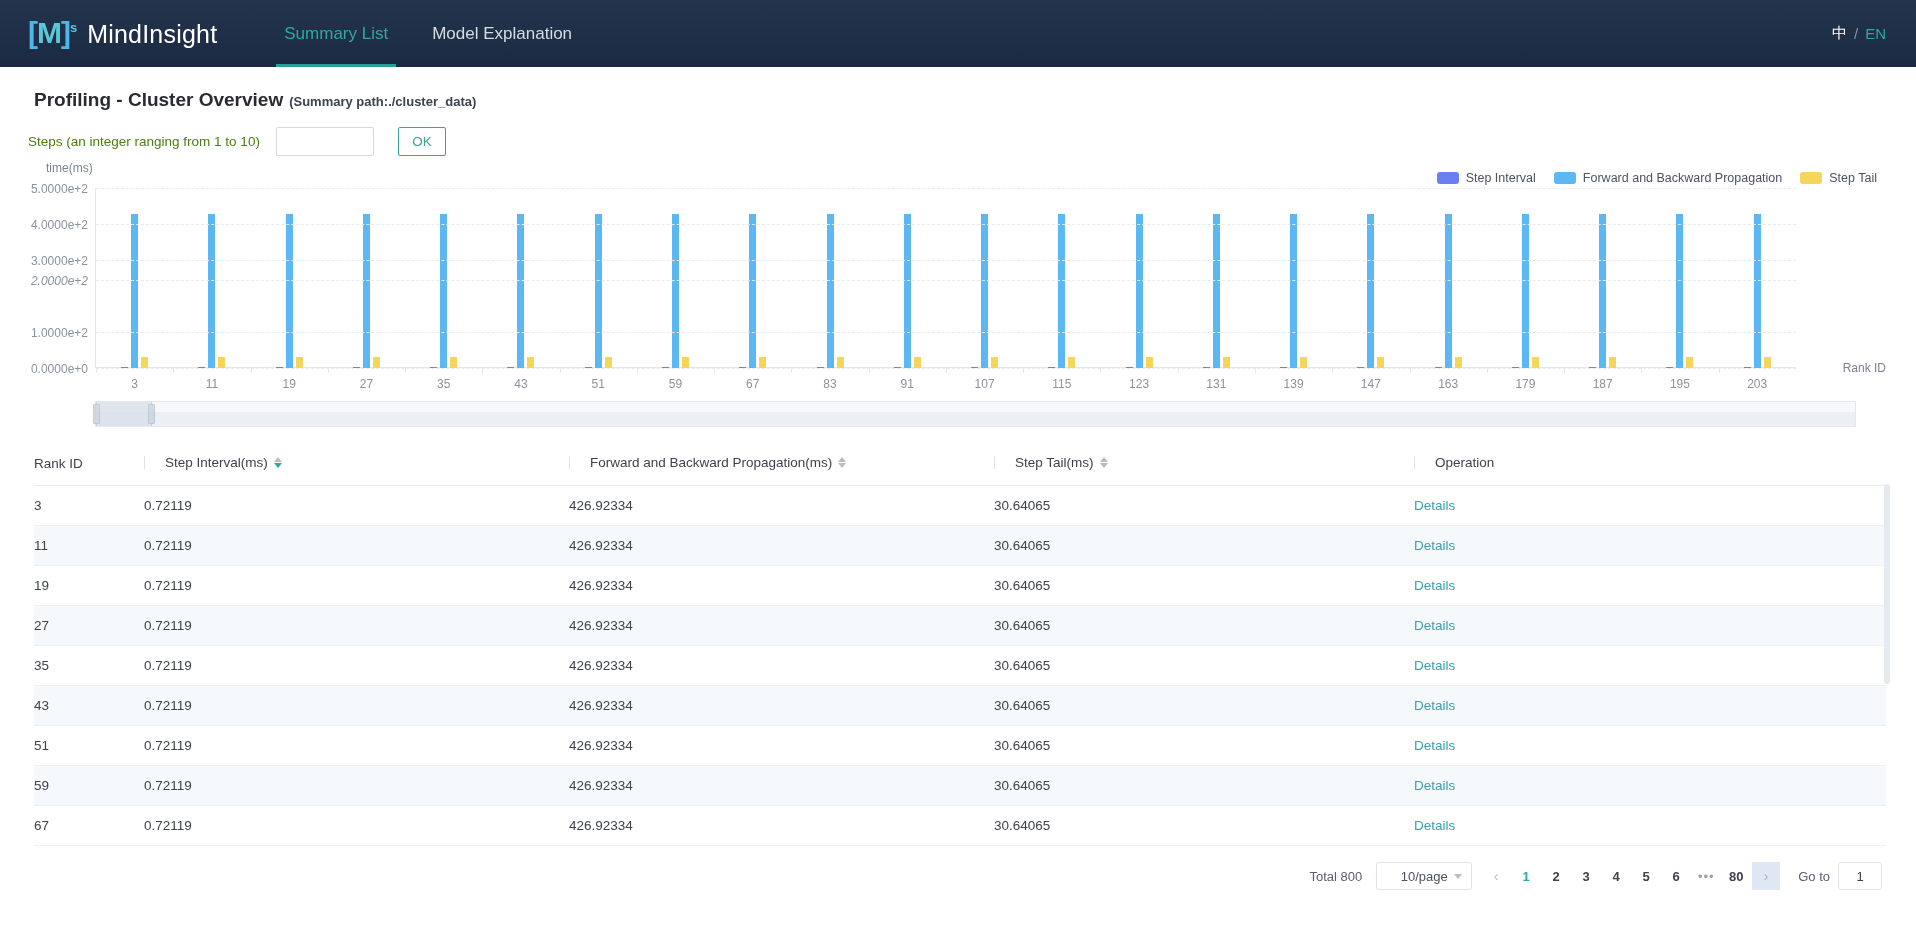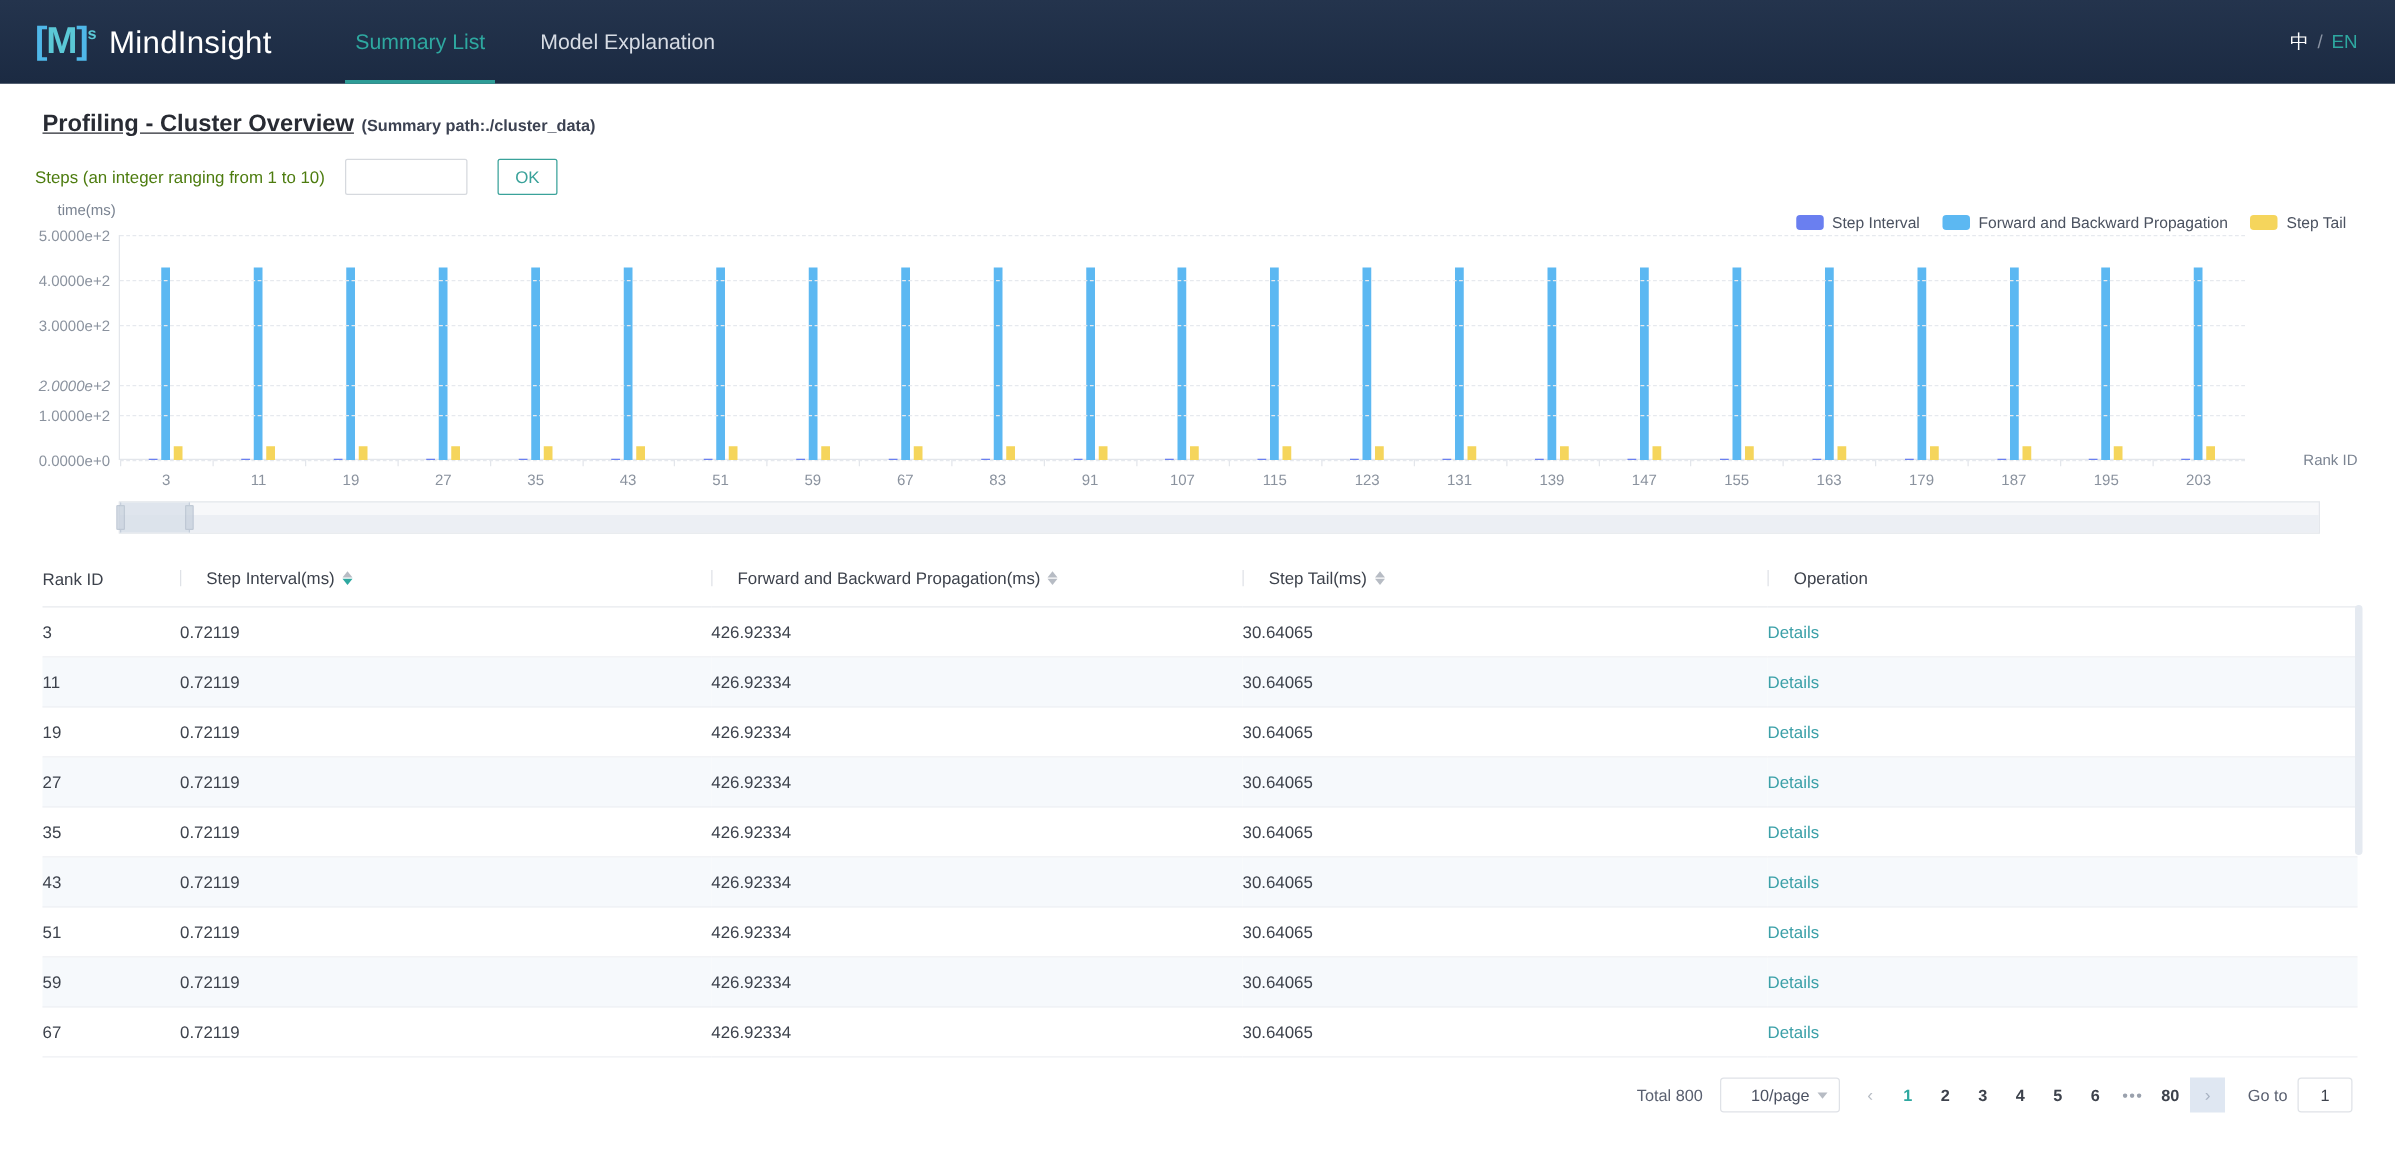--- a/index.html
+++ b/index.html
@@ -47,21 +47,21 @@
   }
   .lang .zh { color: #ffffff; cursor: pointer; }
   .lang .sep { color: #8a93a3; }
   .lang .en { color: #2ea8a0; cursor: pointer; }
 
   
   .page-head {
     padding: 22px 0 0 34px;
     display: flex; align-items: baseline;
   }
-  .page-title { font-size: 19px; font-weight: bold; color: #282b33; text-decoration: underline; }
+  .page-title { font-size: 19px; font-weight: bold; color: #282b33; }
   .page-sub { font-size: 13px; font-weight: bold; color: #3c4252; margin-left: 6px; }
 
   
   .form-row {
     display: flex; align-items: center;
     padding: 14px 0 0 28px;
     height: 46px;
   }
   .form-label { font-size: 13.5px; color: #4d7c0f; }
   .steps-input {
@@ -387,27 +387,20 @@
           <div class="bar interval" style="height: 1.2px; background: rgb(106, 127, 240);"></div>
           <div class="bar fwdbwd" style="height: 153.692px; background: rgb(92, 184, 242);"></div>
           <div class="bar tail" style="height: 11.0306px; background: rgb(245, 213, 92);"></div>
           <span class="xtick">147</span>
         </div>
         <div class="bargroup">
           <div class="xaxis-tickmark"></div>
           <div class="bar interval" style="height: 1.2px; background: rgb(106, 127, 240);"></div>
           <div class="bar fwdbwd" style="height: 153.692px; background: rgb(92, 184, 242);"></div>
           <div class="bar tail" style="height: 11.0306px; background: rgb(245, 213, 92);"></div>
-          <span class="xtick">155</span>
-        </div>
-        <div class="bargroup">
-          <div class="xaxis-tickmark"></div>
-          <div class="bar interval" style="height: 1.2px; background: rgb(106, 127, 240);"></div>
-          <div class="bar fwdbwd" style="height: 153.692px; background: rgb(92, 184, 242);"></div>
-          <div class="bar tail" style="height: 11.0306px; background: rgb(245, 213, 92);"></div>
           <span class="xtick">163</span>
         </div>
         <div class="bargroup">
           <div class="xaxis-tickmark"></div>
           <div class="bar interval" style="height: 1.2px; background: rgb(106, 127, 240);"></div>
           <div class="bar fwdbwd" style="height: 153.692px; background: rgb(92, 184, 242);"></div>
           <div class="bar tail" style="height: 11.0306px; background: rgb(245, 213, 92);"></div>
           <span class="xtick">179</span>
         </div>
         <div class="bargroup">
@@ -434,21 +427,21 @@
       </div>
   <div class="gridline" style="top: 0px;">
         <span class="ytick">5.0000e+2</span>
       </div>
       <div class="gridline" style="top: 36px;">
         <span class="ytick">4.0000e+2</span>
       </div>
       <div class="gridline" style="top: 72px;">
         <span class="ytick">3.0000e+2</span>
       </div>
-      <div class="gridline" style="top: 120px; font-style: italic;">
+      <div class="gridline" style="top: 92px; font-style: italic;">
         <span class="ytick">2.0000e+2</span>
       </div>
       <div class="gridline" style="top: 144px;">
         <span class="ytick">1.0000e+2</span>
       </div>
       <div class="gridline" style="top: 180px;">
         <span class="ytick">0.0000e+0</span>
       </div>
     </div>
 

